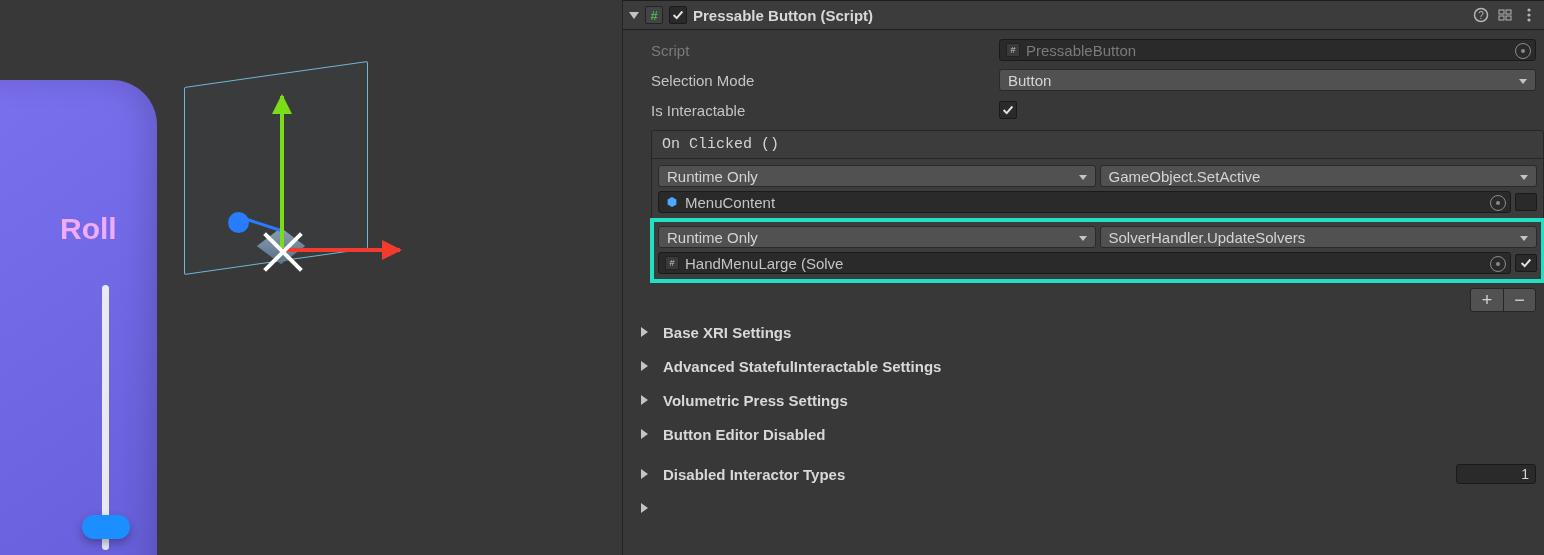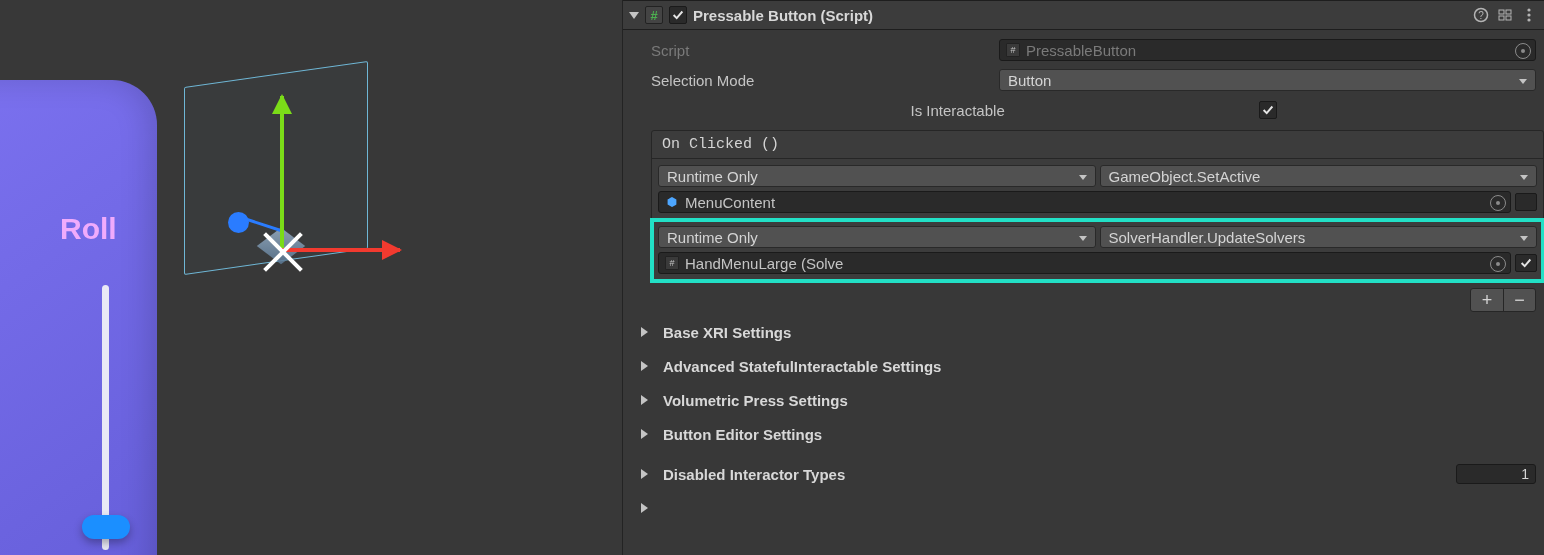--- a/index.html
+++ b/index.html
@@ -30,21 +30,21 @@
 .foldout { width: 0; height: 0; border-left: 5px solid transparent; border-right: 5px solid transparent; border-top: 7px solid #c4c4c4; cursor: pointer; }
 .foldout.right { border-top: 5px solid transparent; border-bottom: 5px solid transparent; border-left: 7px solid #c4c4c4; width: 0; height: 0; }
 .script-icon { width: 18px; height: 18px; background: #444; border: 1px solid #222; display:flex; align-items:center; justify-content:center; color:#4caf50; font-size:13px; font-weight:bold; border-radius:2px; }
 .chk { width: 18px; height: 18px; background: #2a2a2a; border: 1px solid #1a1a1a; border-radius: 2px; display:flex; align-items:center; justify-content:center; cursor:pointer; }
 .chk.checked svg { display:block; }
 .chk svg { display:none; width:14px; height:14px; }
 .comp-title { font-weight: 600; color: #d8d8d8; flex: 1; }
 .hdr-icon { width: 18px; height: 18px; display:flex; align-items:center; justify-content:center; color:#b4b4b4; cursor:pointer; }
 
 .body-pad { padding: 8px 8px 0 28px; display:flex; flex-direction:column; gap: 6px; }
-.row { display:flex; align-items:center; height: 24px; gap: 8px; justify-content: center; }
+.row { display:flex; align-items:center; height: 24px; gap: 8px; }
 .label { width: 340px; color: #c4c4c4; }
 .label.dis { color: #7a7a7a; }
 
 .obj-field { flex: 1; height: 22px; background: #2a2a2a; border: 1px solid #1a1a1a; border-radius: 3px; display:flex; align-items:center; padding: 0 6px; color: #7a7a7a; gap:6px; position:relative; }
 .obj-field.enabled { color: #c4c4c4; }
 .obj-field .mini-icon { width:14px; height:14px; display:flex; align-items:center; justify-content:center; font-size:12px; }
 .obj-field .picker { position:absolute; right:4px; top:3px; width:16px; height:16px; border-radius:50%; border:1.5px solid #8b8b8b; display:flex; align-items:center; justify-content:center; }
 .obj-field .picker::after { content:""; width:4px; height:4px; background:#8b8b8b; border-radius:50%; }
 
 .dropdown { flex:1; height:22px; background:#515151; border:1px solid #292929; border-radius:3px; display:flex; align-items:center; padding:0 8px; color:#d4d4d4; position:relative; cursor:pointer; }
@@ -218,21 +218,21 @@
     <div class="collapsed-row">
       <div class="foldout right"></div>
       <div class="title">Advanced StatefulInteractable Settings</div>
     </div>
     <div class="collapsed-row">
       <div class="foldout right"></div>
       <div class="title">Volumetric Press Settings</div>
     </div>
     <div class="collapsed-row">
       <div class="foldout right"></div>
-      <div class="title">Button Editor Settings</div>
+      <div class="title">Button Editor Disabled</div>
     </div>
     <div class="collapsed-row" style="margin-top:6px;">
       <div class="foldout right"></div>
       <div class="title">Disabled Interactor Types</div>
       <div class="num-field">1</div>
     </div>
     <div class="collapsed-row">
       <div class="foldout right"></div>
     </div>
   </div>

